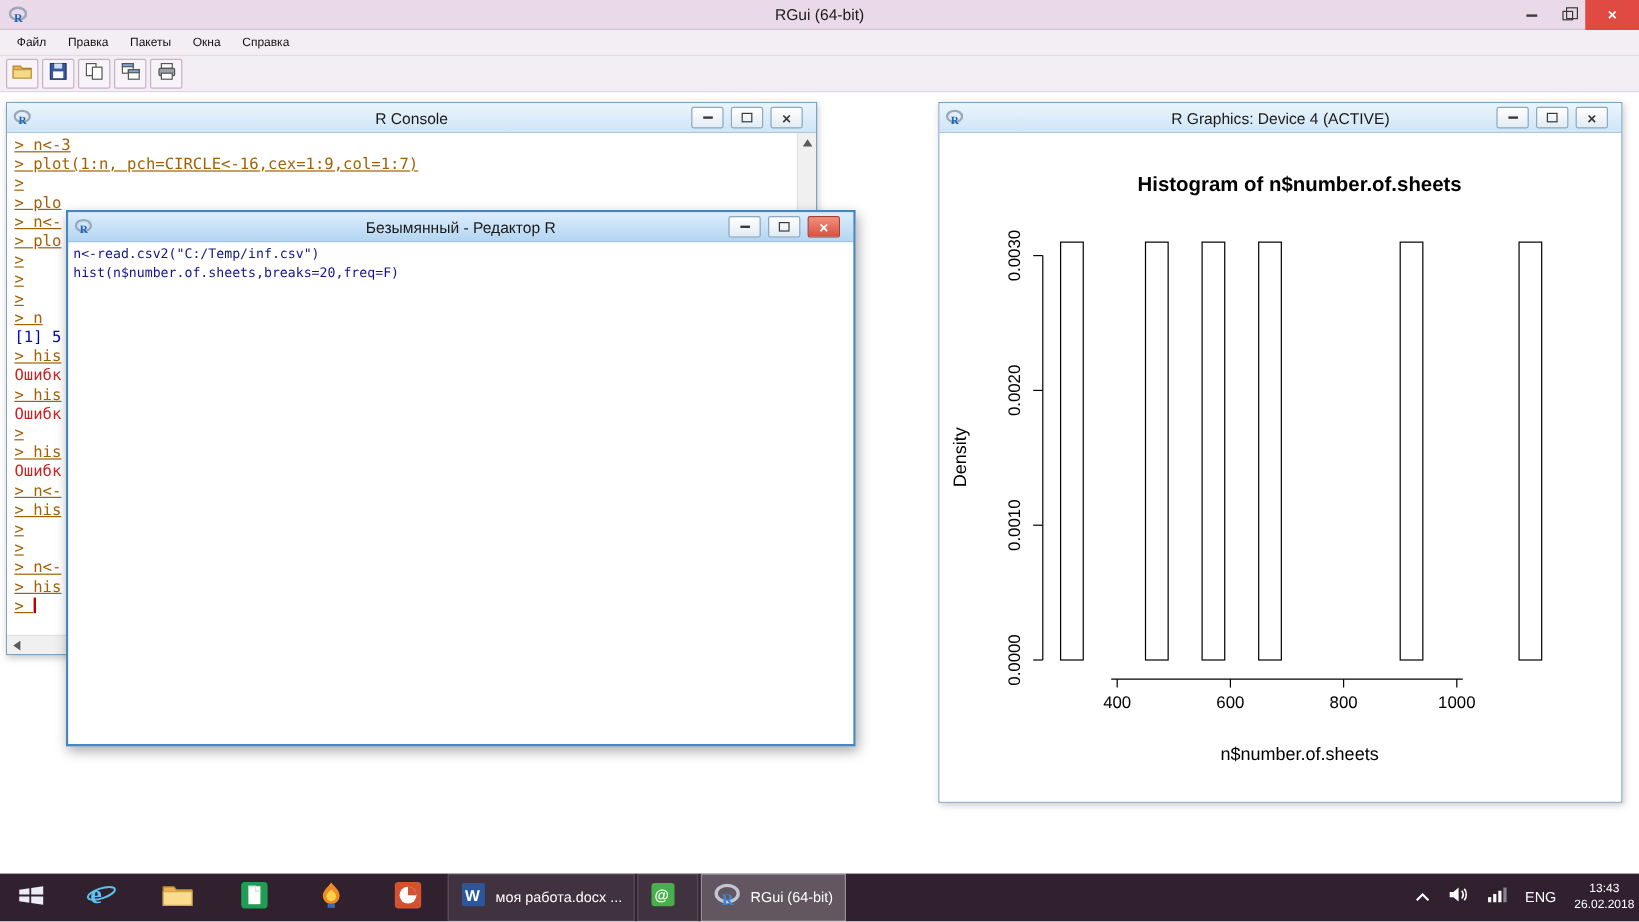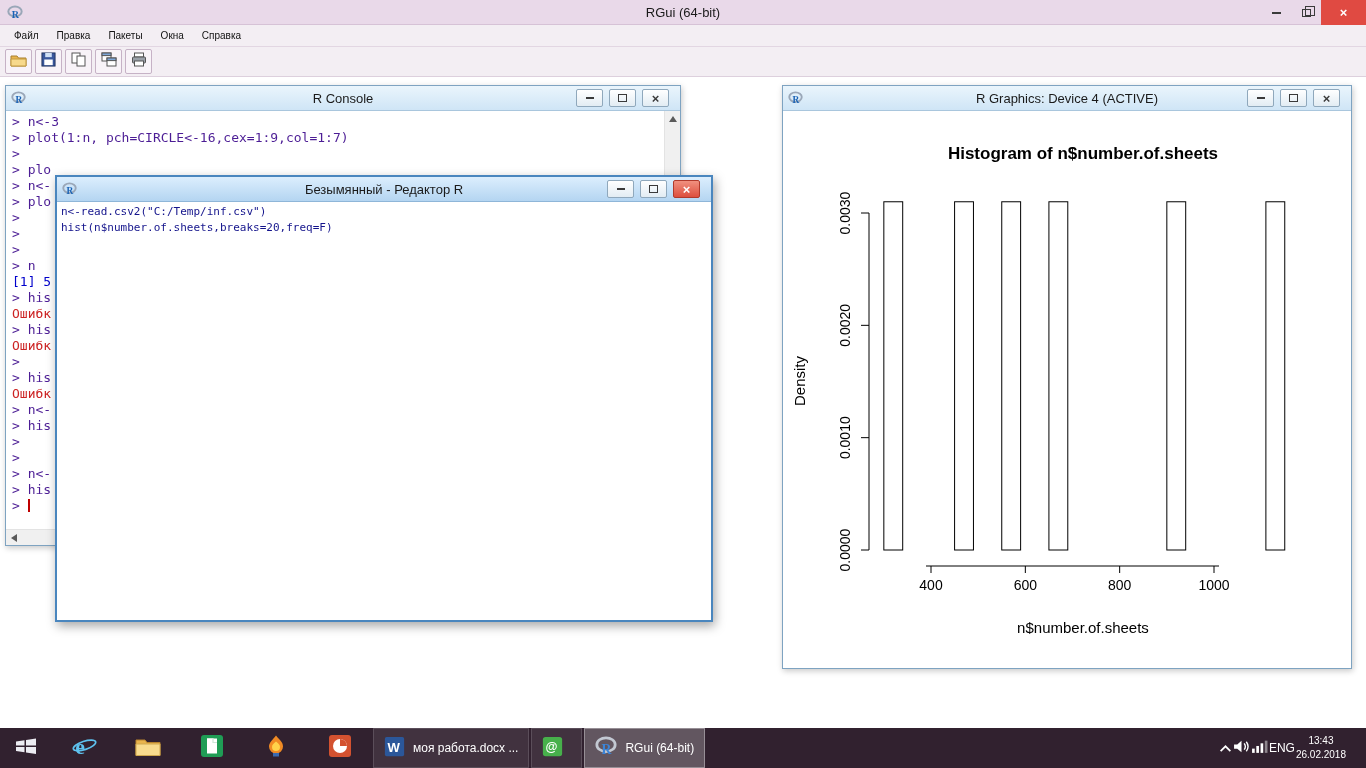--- a/index.html
+++ b/index.html
@@ -36,21 +36,21 @@
   .wbtn{width:27px;height:18px;border:1px solid #8fa8bc;border-radius:2px;background:linear-gradient(#ffffff,#e2ecf3);display:flex;align-items:center;justify-content:center;margin-left:6px;}
   .wbtn .g-min{width:8px;height:2px;background:#3a3a3a;}
   .wbtn .g-max{width:9px;height:8px;border:1px solid #3a3a3a;}
   .wbtn.red{background:linear-gradient(#f0907f,#dd4f3e);border-color:#b03a2c;}
   .wbtn.red .g-x{color:#fff;}
   .win-client{position:absolute;left:0;top:25px;right:0;bottom:0;background:#fff;overflow:hidden;}
 
   .console-win{left:5px;top:85px;width:676px;height:461px;z-index:1;border:1px solid #7ea3c1;box-shadow:1px 2px 6px rgba(0,0,0,.22);}
   #console-lines{position:absolute;left:6px;top:3px;right:18px;font-size:13px;}
   .cline{height:16px;white-space:pre;}
-  .c-input{color:#4c1d95;}
+  .c-input{color:#a16207;text-decoration:underline;}
   .c-output{color:#0000cc;}
   .c-error{color:#cc2222;}
   .caret{display:inline-block;width:2px;height:13px;background:#bf0000;vertical-align:-2px;}
   .vscroll{position:absolute;right:0;top:0;bottom:16px;width:16px;background:#f0f0f0;border-left:1px solid #e3e3e3;}
   .hscroll{position:absolute;left:0;bottom:0;right:16px;height:16px;background:#f0f0f0;border-top:1px solid #e3e3e3;}
   .scroll-btn{width:16px;height:16px;display:flex;align-items:center;justify-content:center;background:#f0f0f0;}
   .tri-up{width:0;height:0;border-left:4px solid transparent;border-right:4px solid transparent;border-bottom:6px solid #5a5a5a;}
   .tri-left{width:0;height:0;border-top:4px solid transparent;border-bottom:4px solid transparent;border-right:6px solid #5a5a5a;}
 
   .editor-win{left:55px;top:175px;width:658px;height:447px;z-index:3;border:2px solid #4a86be;box-shadow:2px 4px 10px rgba(0,0,0,.35);}
@@ -62,21 +62,21 @@
   #hist-svg{position:absolute;left:0;top:0;}
   #hist-svg text{font-family:"Liberation Sans",sans-serif;fill:#000;}
 
   
   .taskbar{position:absolute;left:0;top:728px;width:1366px;height:40px;background:#31212f;display:flex;align-items:stretch;z-index:20;color:#fff;}
   .start-btn{width:52px;display:flex;align-items:center;justify-content:center;}
   .pin-btn{width:46px;display:flex;align-items:center;justify-content:center;margin:0 9px;}
   .task-btn{display:flex;align-items:center;gap:8px;padding:0 10px;margin:0 1px;background:rgba(255,255,255,.08);border:1px solid rgba(255,255,255,.14);max-width:170px;}
   .task-btn.active{background:rgba(255,255,255,.24);border-color:rgba(255,255,255,.34);}
   .task-label{font-size:12px;color:#fff;white-space:nowrap;overflow:hidden;max-width:112px;}
-  .tray{margin-left:auto;display:flex;align-items:center;gap:1px;padding-right:20px;}
+  .tray{margin-left:auto;display:flex;align-items:center;gap:15px;padding-right:4px;}
   .tray-lang{font-size:12px;}
   .tray-clock{text-align:center;font-size:10px;line-height:14px;}
 </style>
 </head>
 <body>
 
 <div class="main-titlebar">
   <span class="main-tb-icon">
     <svg width="16" height="15" viewBox="0 0 24 21">
         <ellipse cx="12" cy="9" rx="10" ry="7.5" fill="none" stroke="#9aa7b8" stroke-width="3"></ellipse>

